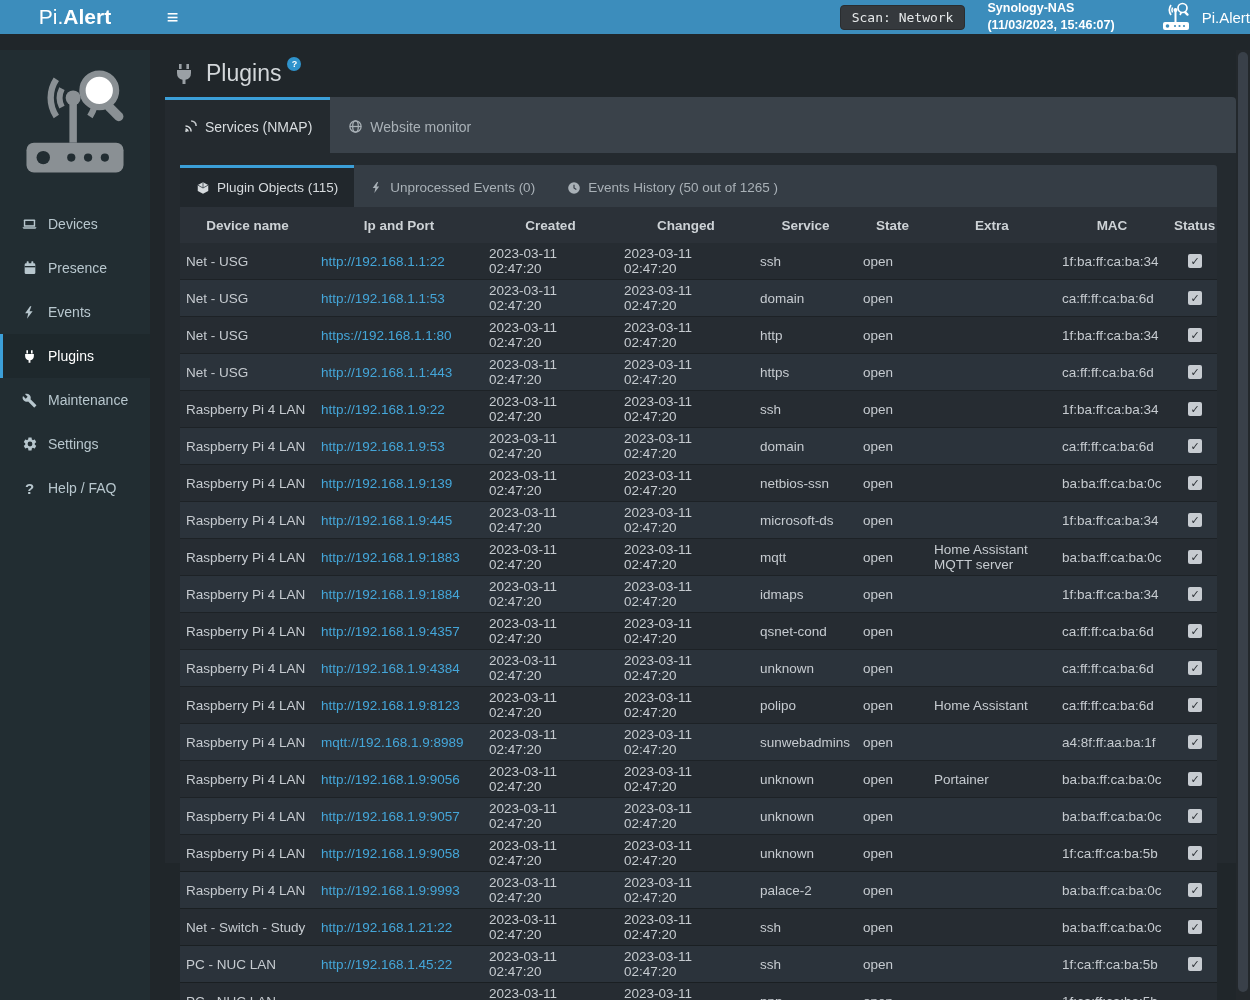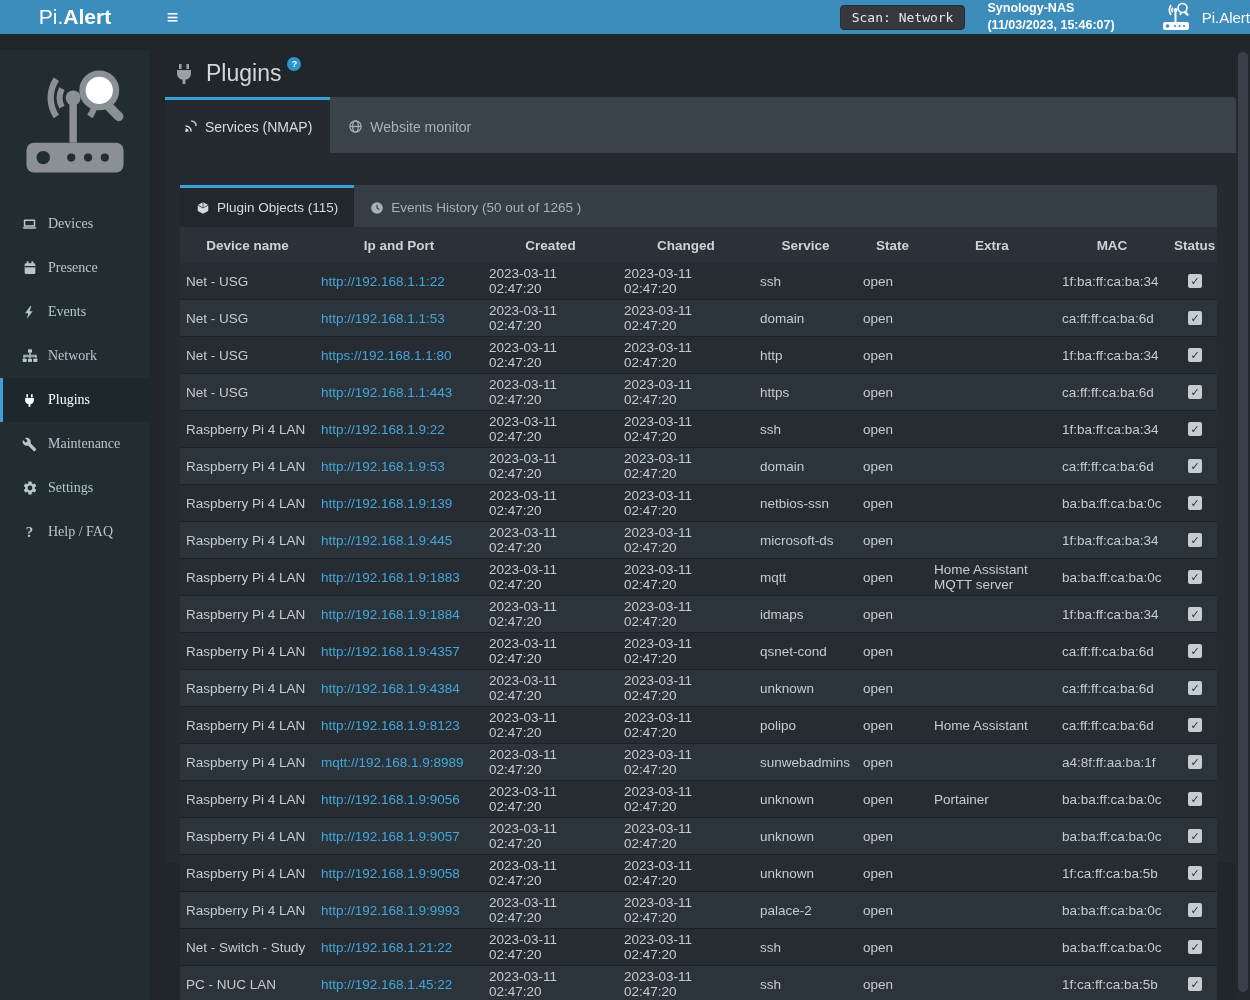--- a/index.html
+++ b/index.html
@@ -22,21 +22,21 @@
     margin-right:44px; }
   .brand { display:flex; align-items:center; gap:9px; color:#fff; font-size:15px;
     }
   .brand svg { display:block; }
 
   
   .sidebar { position:absolute; top:50px; left:0; width:150px; height:950px;
     background:#222d32; z-index:20; }
   .side-logo { margin:14px auto 18px auto; width:126px; height:120px;
     display:flex; align-items:center; justify-content:center; }
-  .menu { list-style:none;font-family:Liberation Serif, serif; }
+  .menu { list-style:none; }
   .menu-item { display:flex; align-items:center; gap:10px; height:44px;
     padding-left:18px; color:#b8c7ce; font-size:14px; cursor:pointer;
     border-left:3px solid transparent; }
   .menu-item .mi-icon { width:17px; height:17px; display:flex; align-items:center;
     justify-content:center; flex:none; }
   .menu-item.active { background:#1e282c; color:#ffffff;
     border-left:3px solid #3c9fd8; }
   .q-icon { font-size:15px; font-weight:bold; color:inherit; }
 
   
@@ -50,21 +50,21 @@
     justify-content:center; align-self:flex-start; margin-top:7px; margin-left:-4px;
     cursor:pointer; }
 
   .tabs-row { margin:0 14px 0 15px; height:56px; background:#3a424a;
     border-radius:4px 4px 0 0; display:flex; }
   .tab { display:flex; align-items:center; gap:7px; padding:0 18px; font-size:14px;
     color:#a9b1b7; cursor:pointer; border-top:3px solid transparent; }
   .tab.active { background:#242a2f; border-top:3px solid #3b9fd8; color:#d8dcdf; }
 
   .panel { margin:0 14px 0 15px; height:710px; background:#242a2f;
-    padding:32px 19px 0 15px; }
+    padding:12px 19px 0 15px; }
 
   .subtabs { height:42px; background:#353d45; border-radius:3px 3px 0 0;
     display:flex; }
   .subtab { display:flex; align-items:center; gap:7px; padding:0 16px;
     font-size:13.5px; color:#a9b1b7; cursor:pointer;
     border-top:3px solid transparent; }
   .subtab.active { background:#21272c; border-top:3px solid #3b9fd8;
     color:#d6dadd; }
 
   table { width:100%; border-collapse:collapse; table-layout:fixed;
@@ -165,34 +165,20 @@
       <span>Presence</span>
     </li>
     <li class="menu-item">
       <span class="mi-icon">
         <svg class="ico" width="15" height="15" viewBox="0 0 24 24" fill="currentColor">
             <path d="M13 2 5 13h5l-2 9 9-12h-5l3-8z"></path>
           </svg>
       </span>
       <span>Events</span>
     </li>
-    <li class="menu-item">
-      <span class="mi-icon">
-        <svg class="ico" width="16" height="16" viewBox="0 0 24 24" fill="currentColor">
-            <rect x="9" y="2" width="6" height="5" rx="1"></rect>
-            <rect x="1" y="16" width="6" height="5" rx="1"></rect>
-            <rect x="9" y="16" width="6" height="5" rx="1"></rect>
-            <rect x="17" y="16" width="6" height="5" rx="1"></rect>
-            <path d="M11 7h2v4h-2z"></path>
-            <path d="M3 11h18v2H3z" fill="none" stroke="currentColor" stroke-width="1.6"></path>
-            <path d="M3 12v4M12 12v4M21 12v4" stroke="currentColor" stroke-width="1.6"></path>
-          </svg>
-      </span>
-      <span>Network</span>
-    </li>
     <li class="menu-item active">
       <span class="mi-icon">
         <svg class="ico" width="15" height="15" viewBox="0 0 24 24" fill="currentColor">
             <path d="M7 2h2.6v5H7zM14.4 2H17v5h-2.6zM5 8h14v3a7 7 0 0 1-5.5 6.84V22h-3v-4.16A7 7 0 0 1 5 11z"></path>
           </svg>
       </span>
       <span>Plugins</span>
     </li>
     <li class="menu-item">
       <span class="mi-icon">
@@ -259,20 +245,28 @@
 
     <div class="subtabs">
       <div class="subtab active">
         <span>
           <svg class="ico" width="14" height="14" viewBox="0 0 24 24" fill="currentColor">
               <path d="M12 2l9 5v10l-9 5-9-5V7z"></path>
               <path d="M12 2v10l9-5M12 12 3 7" stroke="#353d45" stroke-width="1.4" fill="none"></path>
             </svg>
         </span>
         <span>Plugin Objects (115)</span>
+      </div>
+      <div class="subtab">
+        <span>
+          <svg class="ico" width="13" height="13" viewBox="0 0 24 24" fill="currentColor">
+              <path d="M13 2 5 13h5l-2 9 9-12h-5l3-8z"></path>
+            </svg>
+        </span>
+        <span>Unprocessed Events (0)</span>
       </div>
       <div class="subtab">
         <span>
           <svg class="ico" width="14" height="14" viewBox="0 0 24 24">
               <circle cx="12" cy="12" r="10" fill="currentColor"></circle>
               <path d="M12 6.5V12l4 2.5" stroke="#353d45" stroke-width="2" fill="none"></path>
             </svg>
         </span>
         <span>Events History (50 out of 1265 )</span>
       </div>

